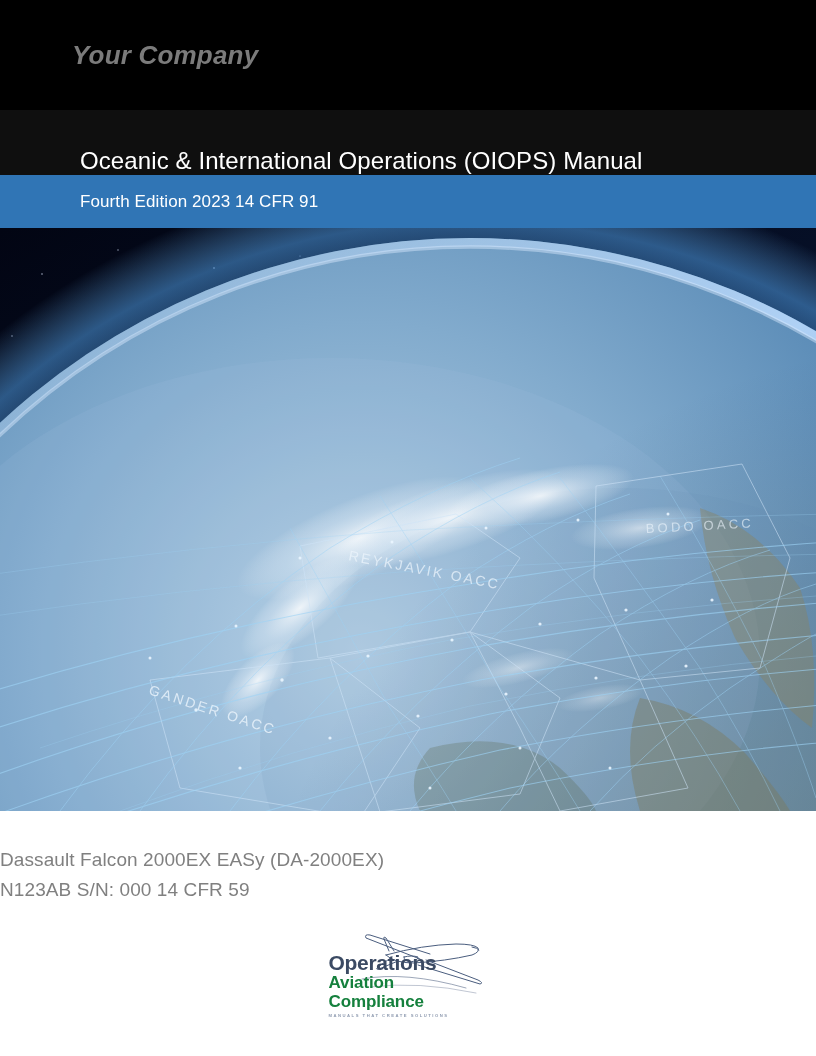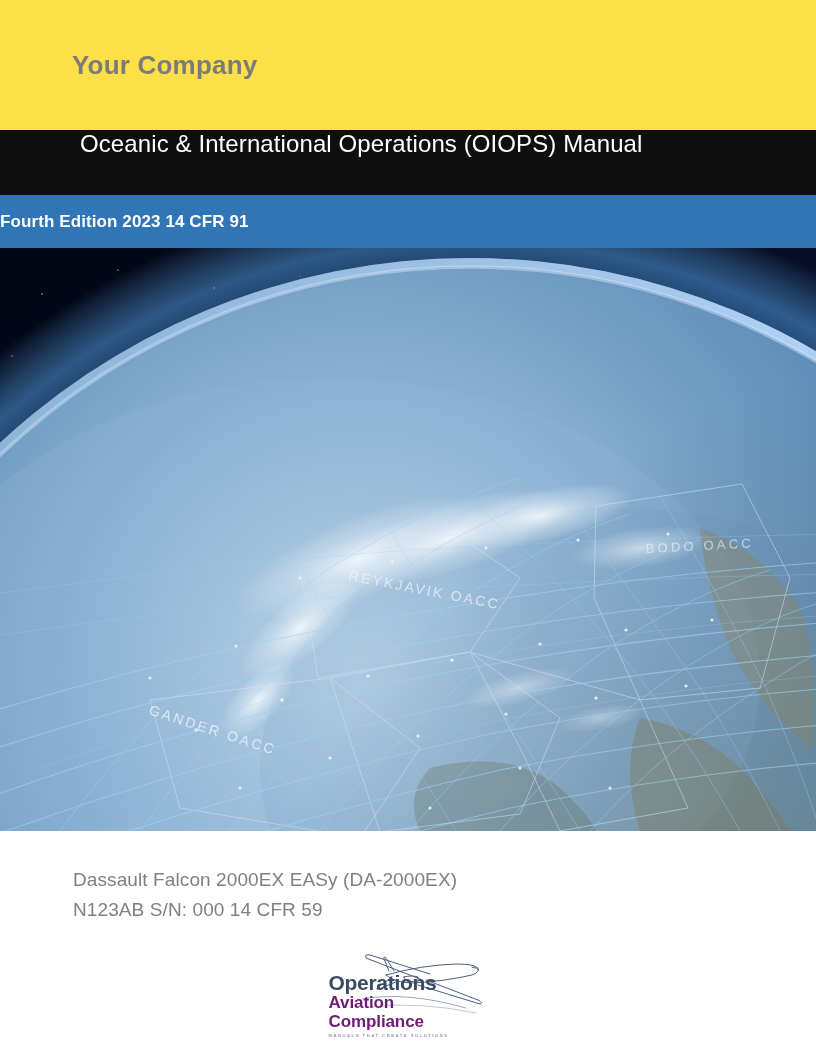--- a/index.html
+++ b/index.html
@@ -17,58 +17,60 @@
 
   .page {
     width: 816px;
     height: 1056px;
     position: relative;
     background: #ffffff;
   }
 
   
   .company-band {
-    height: 130px;
-    background: #fde047;
+    height: 110px;
+    background: #000000;
     display: flex;
     align-items: center;
+    font-style: italic;
   }
   .company-name {
     margin-left: 72px;
     font-size: 26px;
     font-weight: bold;
     color: #7b7b7b;
     letter-spacing: 0.2px;
   }
 
   
   .title-bar {
     height: 65px;
     background: #0f0f0f;
     display: flex;
-    align-items: flex-start;
+    align-items: flex-end;
   }
   .title-text {
     margin-left: 80px;
     font-size: 24px;
     color: #ffffff;
     font-weight: normal;
     letter-spacing: 0.1px;
   }
 
   
   .edition-bar {
     height: 53px;
     background: #3075B5;
     display: flex;
     align-items: center;
   }
   .edition-text {
+    margin-left: 80px;
     font-size: 17px;
-    font-weight: bold;
+    font-weight: normal;
     color: #ffffff;
     letter-spacing: 0.1px;
     text-align: center;
   }
 
   
   .cover-image {
     width: 816px;
     height: 583px;
     position: relative;
@@ -77,22 +79,20 @@
   }
   .cover-image svg {
     display: block;
     width: 816px;
     height: 583px;
   }
 
   
   .aircraft-info {
     padding-top: 34px;
-    padding-left: 61px;
-    margin-left: 12px;
   }
   .aircraft-line {
     font-size: 19px;
     color: #808080;
     line-height: 30px;
     letter-spacing: 0.1px;
   }
 
   
   .logo-wrap {
@@ -116,21 +116,21 @@
   .logo-line1 {
     font-size: 21px;
     font-weight: bold;
     color: #3b4a63;
     line-height: 21px;
     letter-spacing: -0.3px;
   }
   .logo-line2 {
     font-size: 17px;
     font-weight: bold;
-    color: #701a75;
+    color: #15803d;
     line-height: 19px;
     letter-spacing: -0.1px;
   }
   .logo-tagline {
     font-size: 4.2px;
     font-weight: bold;
     color: #8f9bb0;
     letter-spacing: 1.5px;
     line-height: 7px;
     margin-top: 1px;

